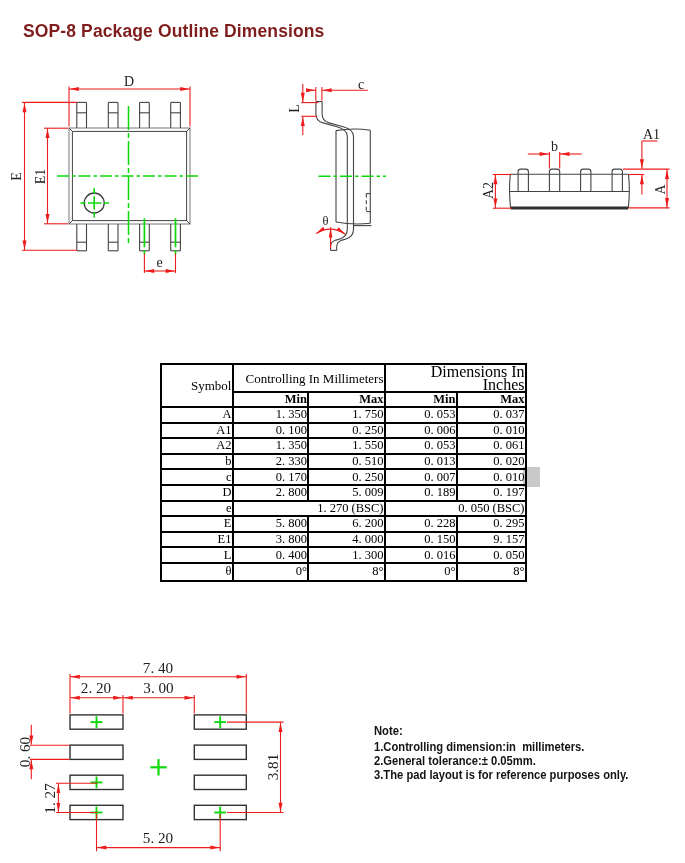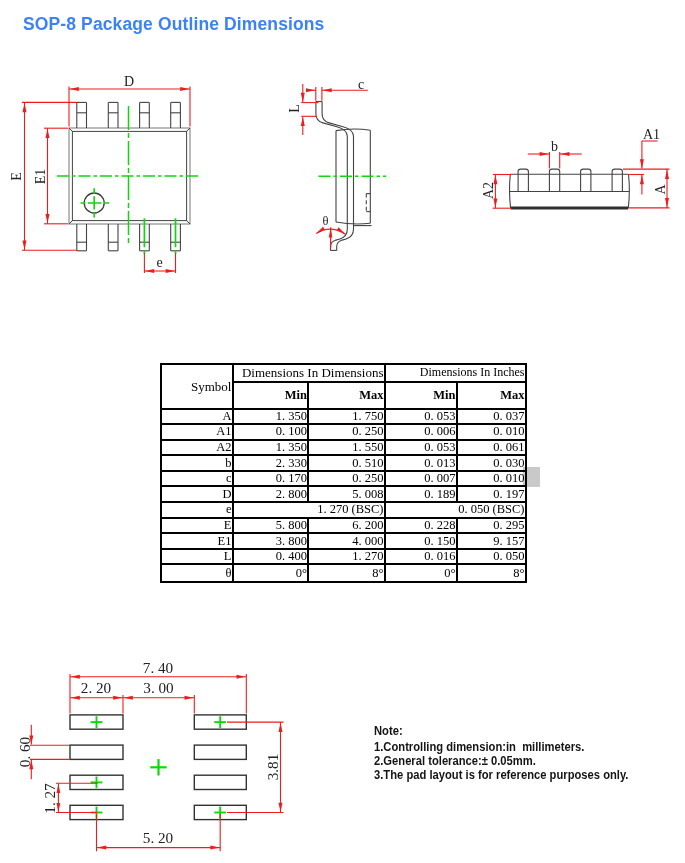--- a/index.html
+++ b/index.html
@@ -1,17 +1,17 @@
 <!DOCTYPE html>
 <html><head>
 <meta charset="utf-8">
 <style>
   html,body{margin:0;padding:0;background:#fff;width:685px;height:863px;overflow:hidden;}
   #page{position:relative;width:685px;height:863px;font-family:"Liberation Sans",sans-serif;}
-  #title{position:absolute;left:23px;top:14px;font-size:17.5px;font-weight:bold;color:#3b82f6;letter-spacing:0.12px;}
+  #title{position:absolute;left:23px;top:21px;font-size:17.5px;font-weight:bold;color:#7f1d1d;letter-spacing:0.12px;}
   svg{position:absolute;left:0;top:0;}
   #dimtable{position:absolute;left:160px;top:363px;border-collapse:collapse;table-layout:fixed;
     font-family:"Liberation Serif",serif;font-size:12.5px;line-height:13px;color:#000;text-align:right;}
   #dimtable td{border:2px solid #000;padding:0;overflow:hidden;}
   #notes{position:absolute;left:374px;top:724px;font-size:13.5px;color:#141414;line-height:13.85px;font-weight:bold;transform:scaleX(0.83);transform-origin:0 0;}
   #notes .nt{margin-bottom:2px;}
   #grayblob{position:absolute;left:523px;top:467px;width:17px;height:20px;background:#c9c9c9;}
 </style>
 </head>
 <body>
@@ -23,24 +23,24 @@
     <colgroup>
         <col style="width:71.5px">
         <col style="width:75.5px">
         <col style="width:76.5px">
         <col style="width:72px">
         <col style="width:69px">
       </colgroup>
     <tbody>
         <tr style="height:17.5px">
           <td rowspan="2" style="font-size:13px">Symbol</td>
-          <td colspan="2" style="font-size:13px">Dimensions In Dimensions</td>
-          <td colspan="2" style="font-size:12px">Dimensions In Inches</td>
-        </tr>
-    <tr style="height:27px">
+          <td colspan="2" style="font-size:13px">Controlling In Millimeters</td>
+          <td colspan="2" style="font-size:16px">Dimensions In Inches</td>
+        </tr>
+    <tr style="height:15px">
           <td style="font-weight:bold">Min</td>
           <td style="font-weight:bold">Max</td>
           <td style="font-weight:bold">Min</td>
           <td style="font-weight:bold">Max</td>
         </tr>
     <tr style="height:15.6px">
           <td>A</td>
           <td>1. 350</td>
           <td>1. 750</td>
           <td>0. 053</td>
@@ -58,33 +58,33 @@
           <td>1. 350</td>
           <td>1. 550</td>
           <td>0. 053</td>
           <td>0. 061</td>
         </tr>
     <tr style="height:15.6px">
           <td>b</td>
           <td>2. 330</td>
           <td>0. 510</td>
           <td>0. 013</td>
-          <td>0. 030</td>
+          <td>0. 020</td>
         </tr>
     <tr style="height:15.6px">
           <td>c</td>
           <td>0. 170</td>
           <td>0. 250</td>
           <td>0. 007</td>
           <td>0. 010</td>
         </tr>
     <tr style="height:15.6px">
           <td>D</td>
           <td>2. 800</td>
-          <td>5. 008</td>
+          <td>5. 009</td>
           <td>0. 189</td>
           <td>0. 197</td>
         </tr>
     <tr style="height:15.6px">
           <td>e</td>
           <td colspan="2">1. 270 (BSC)</td>
           <td colspan="2">0. 050 (BSC)</td>
         </tr>
     <tr style="height:15.6px">
           <td>E</td>
@@ -96,21 +96,21 @@
     <tr style="height:15.6px">
           <td>E1</td>
           <td>3. 800</td>
           <td>4. 000</td>
           <td>0. 150</td>
           <td>9. 157</td>
         </tr>
     <tr style="height:15.6px">
           <td>L</td>
           <td>0. 400</td>
-          <td>1. 270</td>
+          <td>1. 300</td>
           <td>0. 016</td>
           <td>0. 050</td>
         </tr>
     <tr style="height:18px">
           <td>θ</td>
           <td>0°</td>
           <td>8°</td>
           <td>0°</td>
           <td>8°</td>
         </tr>

